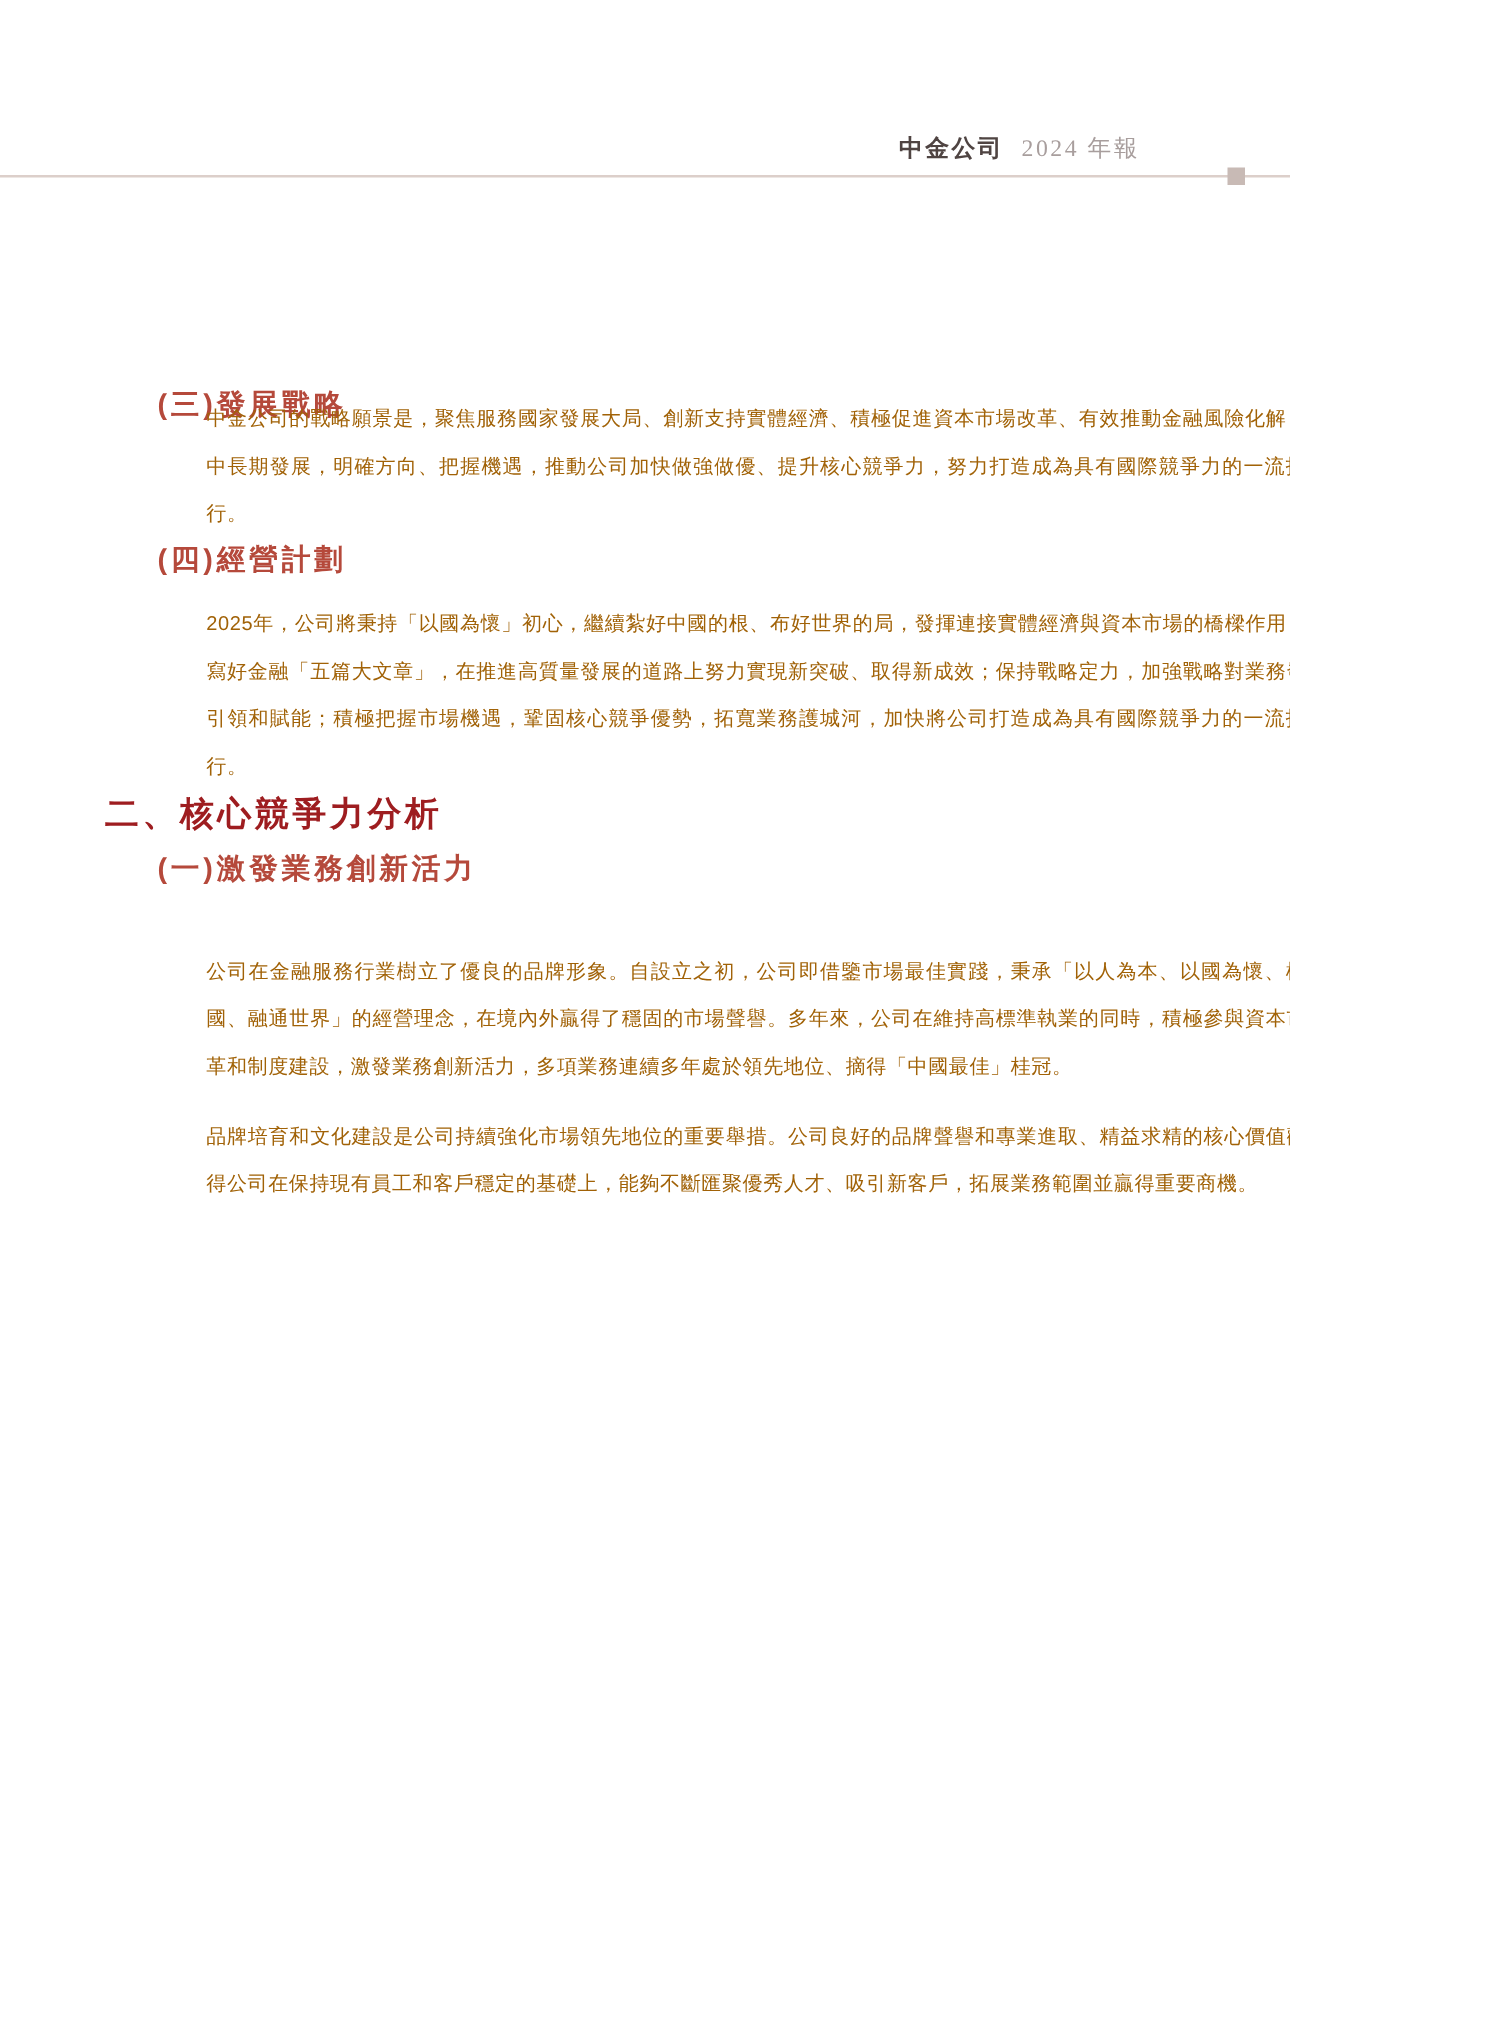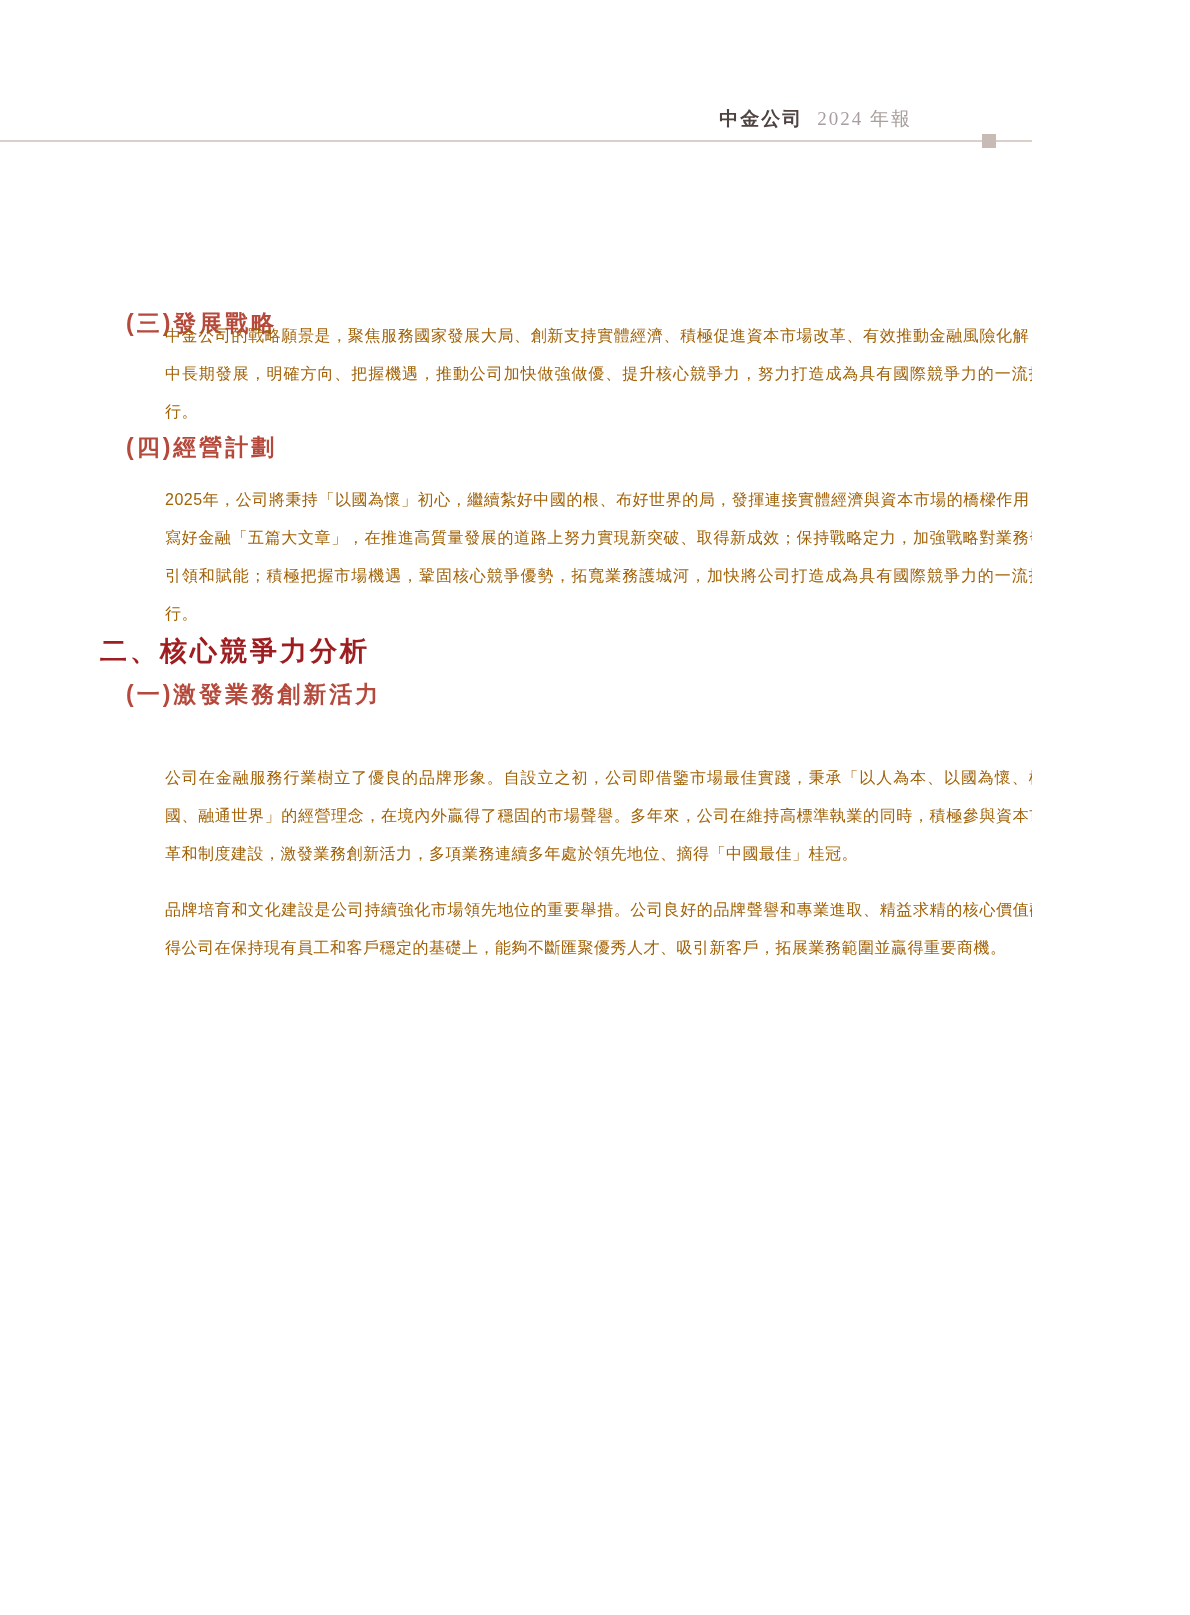--- a/index.html
+++ b/index.html
@@ -54,21 +54,21 @@
     font-weight:700;
     letter-spacing:3px;
     white-space:nowrap;
   }
   .subheading.sec3 { top:268px;margin-top:40px; }
   .subheading.sec4 { top:432px;text-align:right; }
   .subheading.sec1 { top:679px; }
 
   .chapter-heading {
     position:absolute;
-    left:100px;
+    left:84px;
     top:633px;
     color:#9e1d20;
     font-size:27px;
     font-weight:700;
     letter-spacing:3px;
     white-space:nowrap;
   }
 
   
   .body-para {

